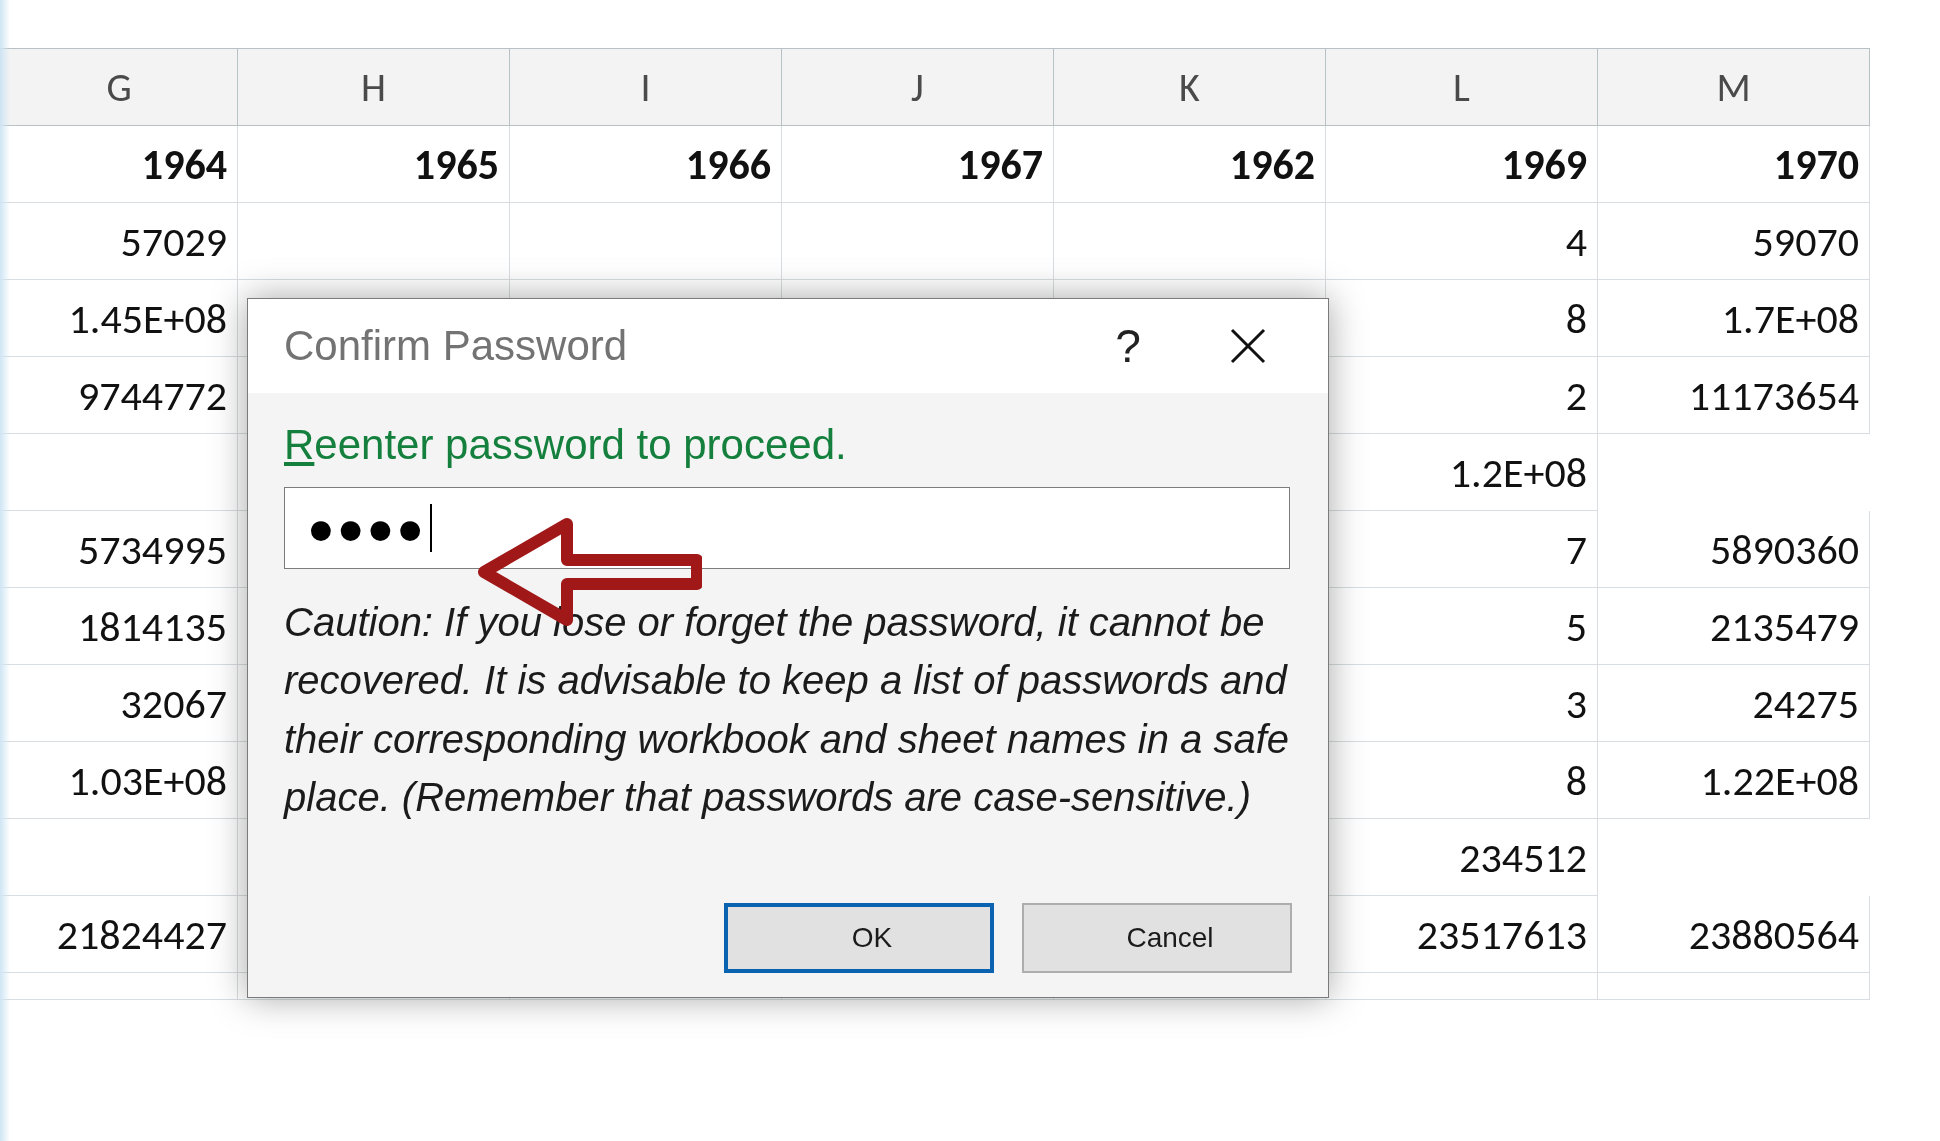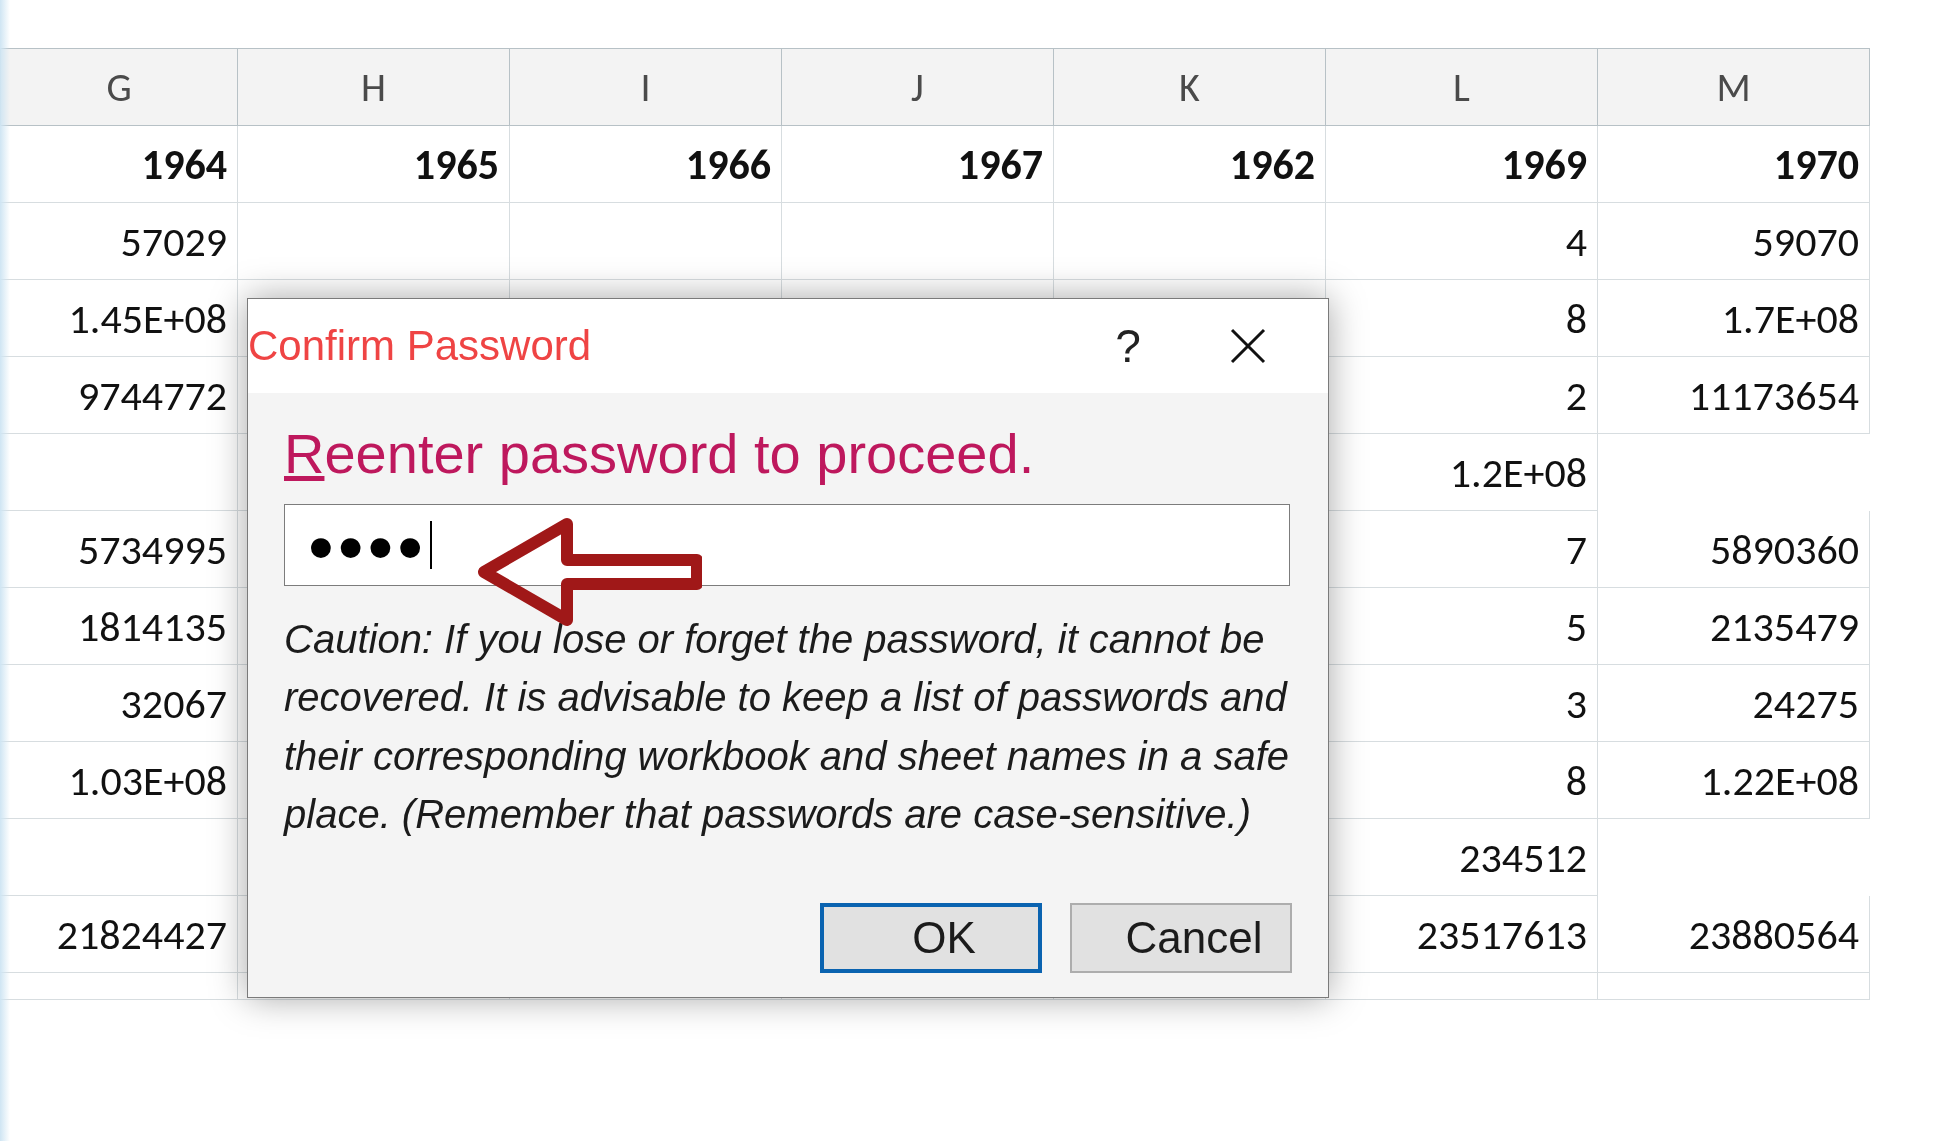--- a/index.html
+++ b/index.html
@@ -100,21 +100,22 @@
   position:relative;
   width:100%;
   height:94px;
   background:#ffffff;
   display:flex;
   align-items:center;
 }
 .dialog .titlebar .title{
   font-family:"Segoe UI",Arial,sans-serif;
   font-size:42px;
-  color:#ef4444;
+  color:#737373;
+  padding-left:36px;
 }
 .dialog .titlebar .help{
   position:absolute;
   right:160px;
   top:0;
   width:80px;
   height:94px;
   display:flex;
   align-items:center;
   justify-content:center;
@@ -134,22 +135,22 @@
 }
 .dialog .titlebar .close svg{
   width:40px;
   height:40px;
 }
 .dialog .body{
   padding:28px 36px 0 36px;
   font-family:"Segoe UI",Arial,sans-serif;
 }
 .dialog .label{
-  font-size:56px;
-  color:#be185d;
+  font-size:42px;
+  color:#15803d;
 }
 .dialog .label .mn{
   text-decoration:underline;
 }
 .dialog .pwbox{
   margin-top:18px;
   width:1006px;
   height:82px;
   box-sizing:border-box;
   border:1px solid #7c7c7c;
@@ -182,26 +183,26 @@
   font-style:italic;
 }
 .dialog .buttons{
   position:absolute;
   right:36px;
   bottom:24px;
   display:flex;
   gap:28px;
 }
 .dialog .btn{
-  width:222px;
+  width:270px;
   height:70px;
   box-sizing:border-box;
   background:#e1e1e1;
   border:2px solid #adadad;
-  font-size:44px;
+  font-size:28px;
   color:#1b1b1b;
   display:flex;
   align-items:center;
   justify-content:center;
   font-family:"Segoe UI",Arial,sans-serif;
   padding-left:26px;
 }
 .dialog .btn.primary{
   border:4px solid #0a63b0;
 }

